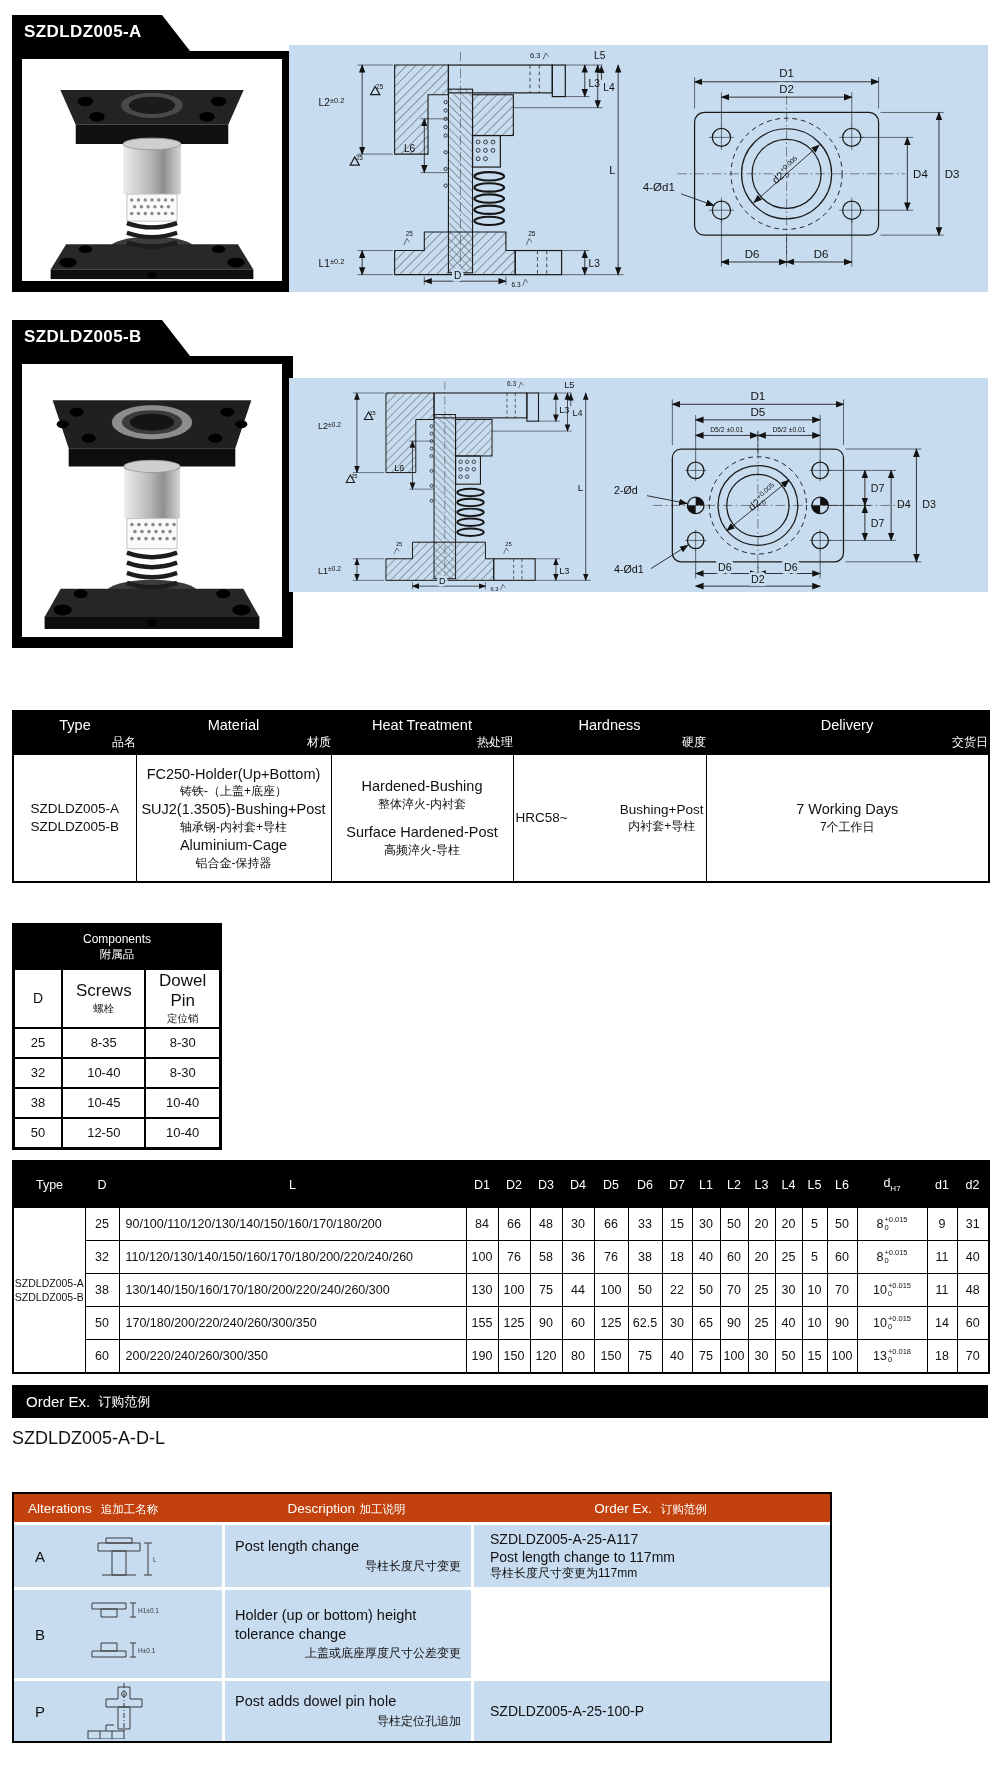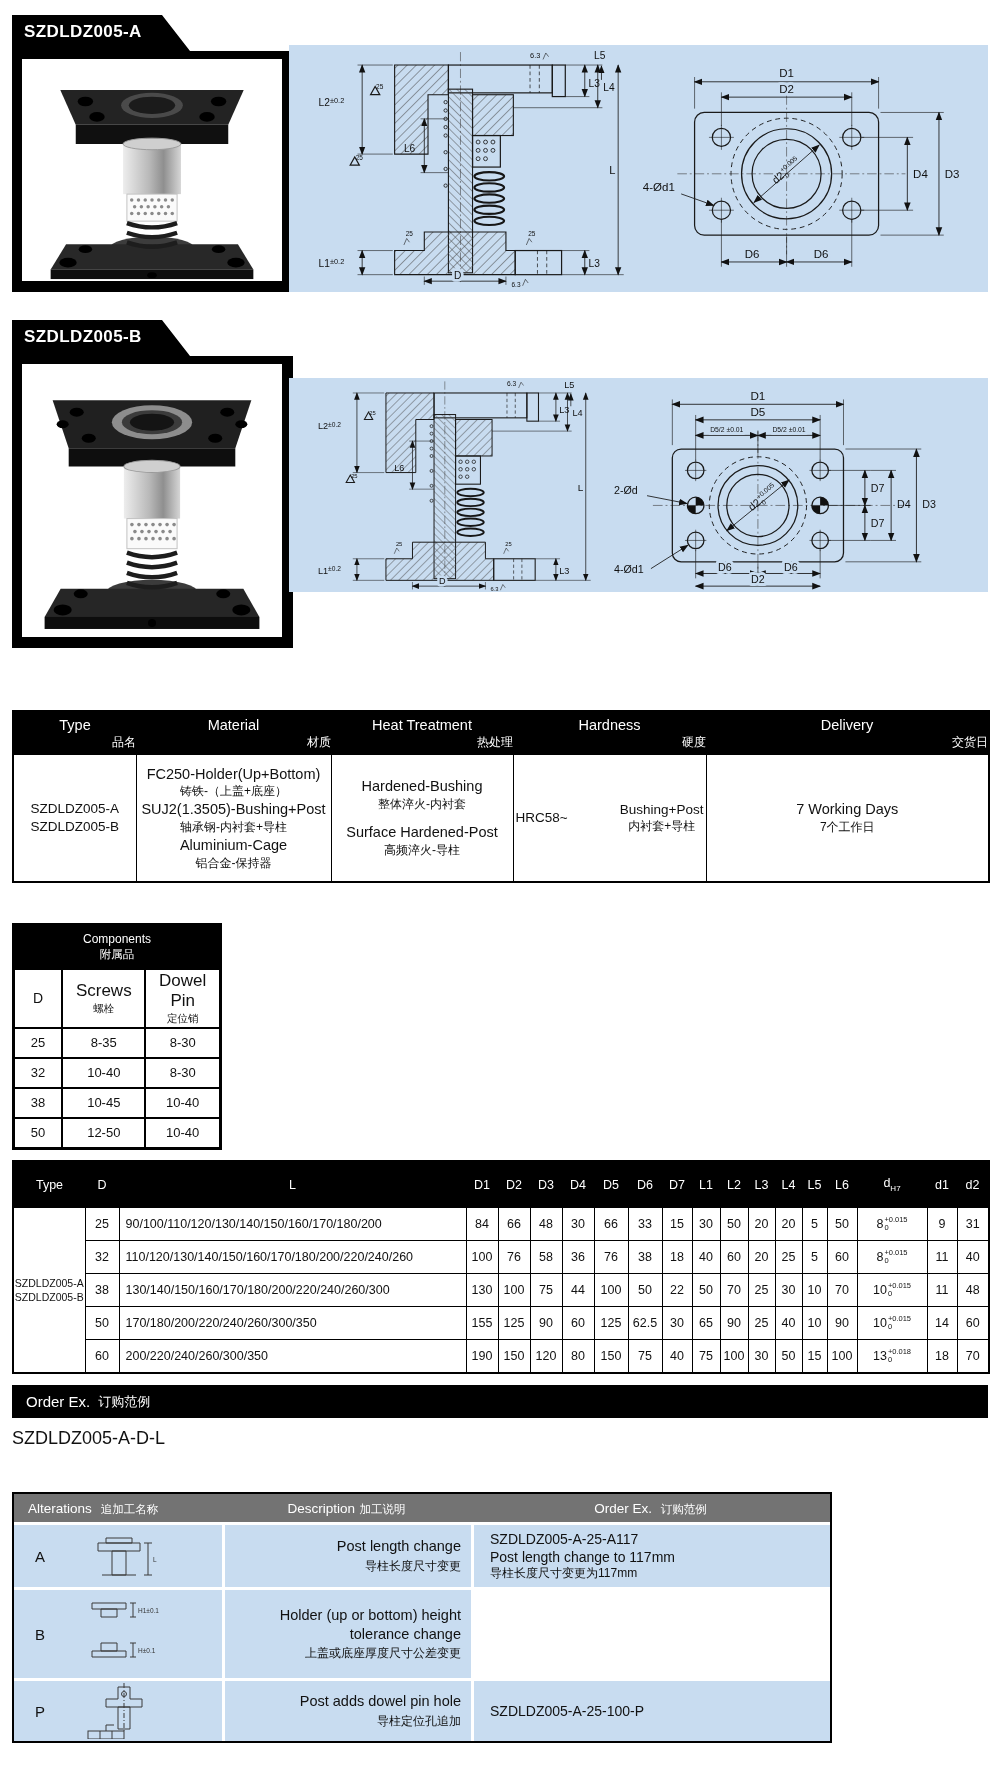--- a/index.html
+++ b/index.html
@@ -68,30 +68,30 @@
   .tcol{display:inline-flex;flex-direction:column;line-height:1.05;font-size:7.5px;vertical-align:middle;margin-left:1px;text-align:left;}
   #dims sub{font-size:8px;}
 
   
   #orderbar{position:absolute;left:12px;top:1385px;width:976px;height:33px;background:#000;color:#fff;display:flex;align-items:center;padding-left:14px;box-sizing:border-box;gap:8px;}
   #orderbar .en{font-size:15px;} #orderbar .zh{font-size:13px;}
   #orderex{position:absolute;left:12px;top:1428px;font-size:18px;}
 
   
   #alt{position:absolute;left:12px;top:1492px;width:820px;border:2px solid #000;box-sizing:border-box;background:#fff;}
-  .alt-h{display:grid;grid-template-columns:208px 249px 359px;background:#737373;color:#fff;height:28px;align-items:center;}
+  .alt-h{display:grid;grid-template-columns:208px 249px 359px;background:#c2410c;color:#fff;height:28px;align-items:center;}
   .alt-h .c1{padding-left:14px;text-align:left;} .alt-h .c{text-align:center;}
   .alt-h .en{font-size:13.5px;} .alt-h .zh{font-size:11.5px;}
   .alt-body{display:grid;row-gap:3px;background:#fff;padding-top:3px;}
   .alt-row{display:grid;grid-template-columns:208px 246px 356px;column-gap:3px;background:#fff;}
   .alt-row .cell{background:#c8dcf0;}
   .codecell{display:flex;align-items:center;}
   .codecell .code{width:52px;text-align:center;font-size:15px;}
   .desccell{display:flex;flex-direction:column;justify-content:center;padding:4px 10px;}
-  .desccell .d-en{font-size:14.5px;line-height:1.25;text-align:right;} .desccell .d-zh{font-size:12px;margin-top:2px;text-align:right;}
+  .desccell .d-en{font-size:14.5px;line-height:1.25;} .desccell .d-zh{font-size:12px;margin-top:2px;text-align:right;}
   .ordercell{display:flex;flex-direction:column;justify-content:center;padding:5px 16px;line-height:1.3;}
   .ordercell .o-en{font-size:14px;} .ordercell .o-zh{font-size:12px;}
   .rowA{height:62px;} .rowB{height:88px;} .rowP{height:60px;}
   .sk{stroke:#3a3a3a;stroke-width:1;fill:none;}
   .skt{font-size:6.5px;fill:#333;}
 </style>
 </head>
 <body>
 
 <div class="page">

